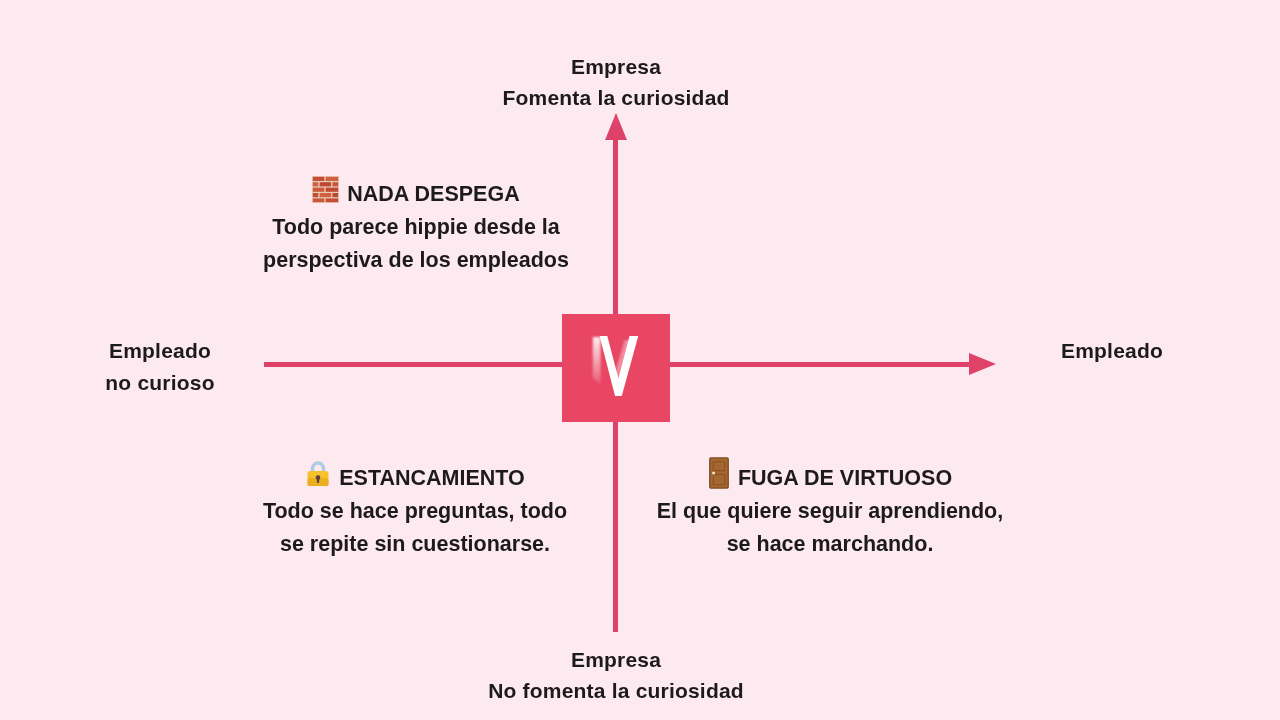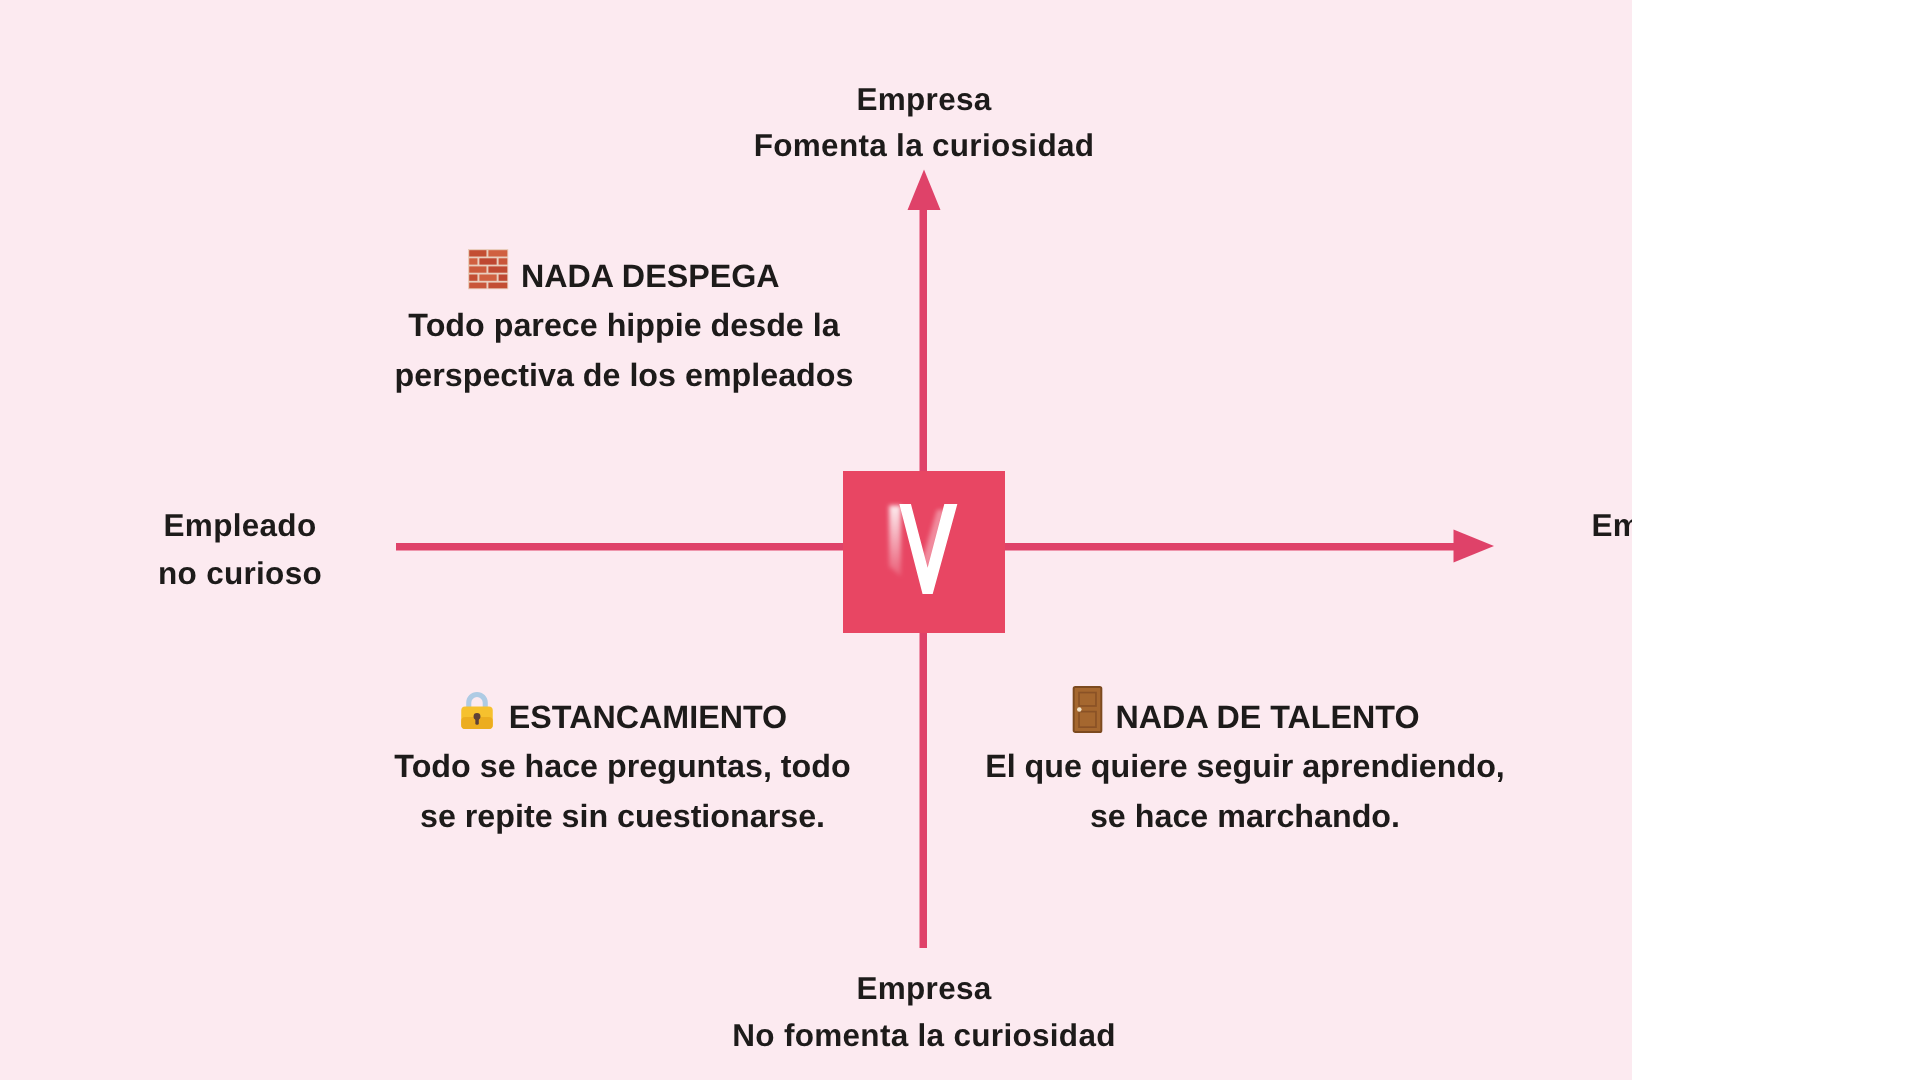--- a/index.html
+++ b/index.html
@@ -1,20 +1,20 @@
 <!DOCTYPE html>
 <html><head>
 <meta charset="utf-8">
 <style>
   html, body { margin: 0; padding: 0; }
   body { font-family: "Liberation Sans", sans-serif; }
 
   .canvas {
     position: relative;
-    width: 1088px;
+    width: 1280px;
     height: 720px;
     background: #FCEAF0;
     overflow: hidden;
     color: #1D1B1A;
   }
 
   
   .v-line {
     position: absolute;
     left: 613px; top: 132px;
@@ -80,21 +80,21 @@
   .quad .q-title {
     font-weight: 700;
     display: flex;
     align-items: center;
     justify-content: center;
     gap: 8px;
     height: 34px;
   }
   .quad .q-body { font-weight: 700; }
 
-  .q-tl { left: 186px; top: 167px; }
+  .q-tl { left: 186px; top: 177px; }
   .q-tr { left: 587px; top: 175px; }
   .q-bl { left: 185px; top: 461px; }
   .q-br { left: 600px; top: 461px; }
 
   .q-icon { display: inline-block; flex: 0 0 auto; }
 </style>
 </head>
 <body>
 
 <div class="canvas">
@@ -185,19 +185,19 @@
   <div class="quad q-br">
     <div class="q-title">
       <span class="q-icon">
         <svg width="22" height="32" viewBox="0 0 22 34" aria-hidden="true">
           <rect x="1.2" y="1" width="19.6" height="32" rx="1.2" fill="#A5672F" stroke="#7C4A1F" stroke-width="1.4"></rect>
           <rect x="5" y="5" width="12" height="9.5" fill="none" stroke="#8A5226" stroke-width="1.2"></rect>
           <rect x="5" y="18.5" width="12" height="11" fill="none" stroke="#8A5226" stroke-width="1.2"></rect>
           <circle cx="5.2" cy="17" r="1.6" fill="#F2E3C8"></circle>
         </svg>
       </span>
-      <span>NADA DE TALENTO</span>
+      <span>FUGA DE VIRTUOSO</span>
     </div>
     <div class="q-body">El que quiere seguir aprendiendo,</div>
     <div class="q-body">se hace marchando.</div>
   </div>
 
 </div>
 
 </body></html>

